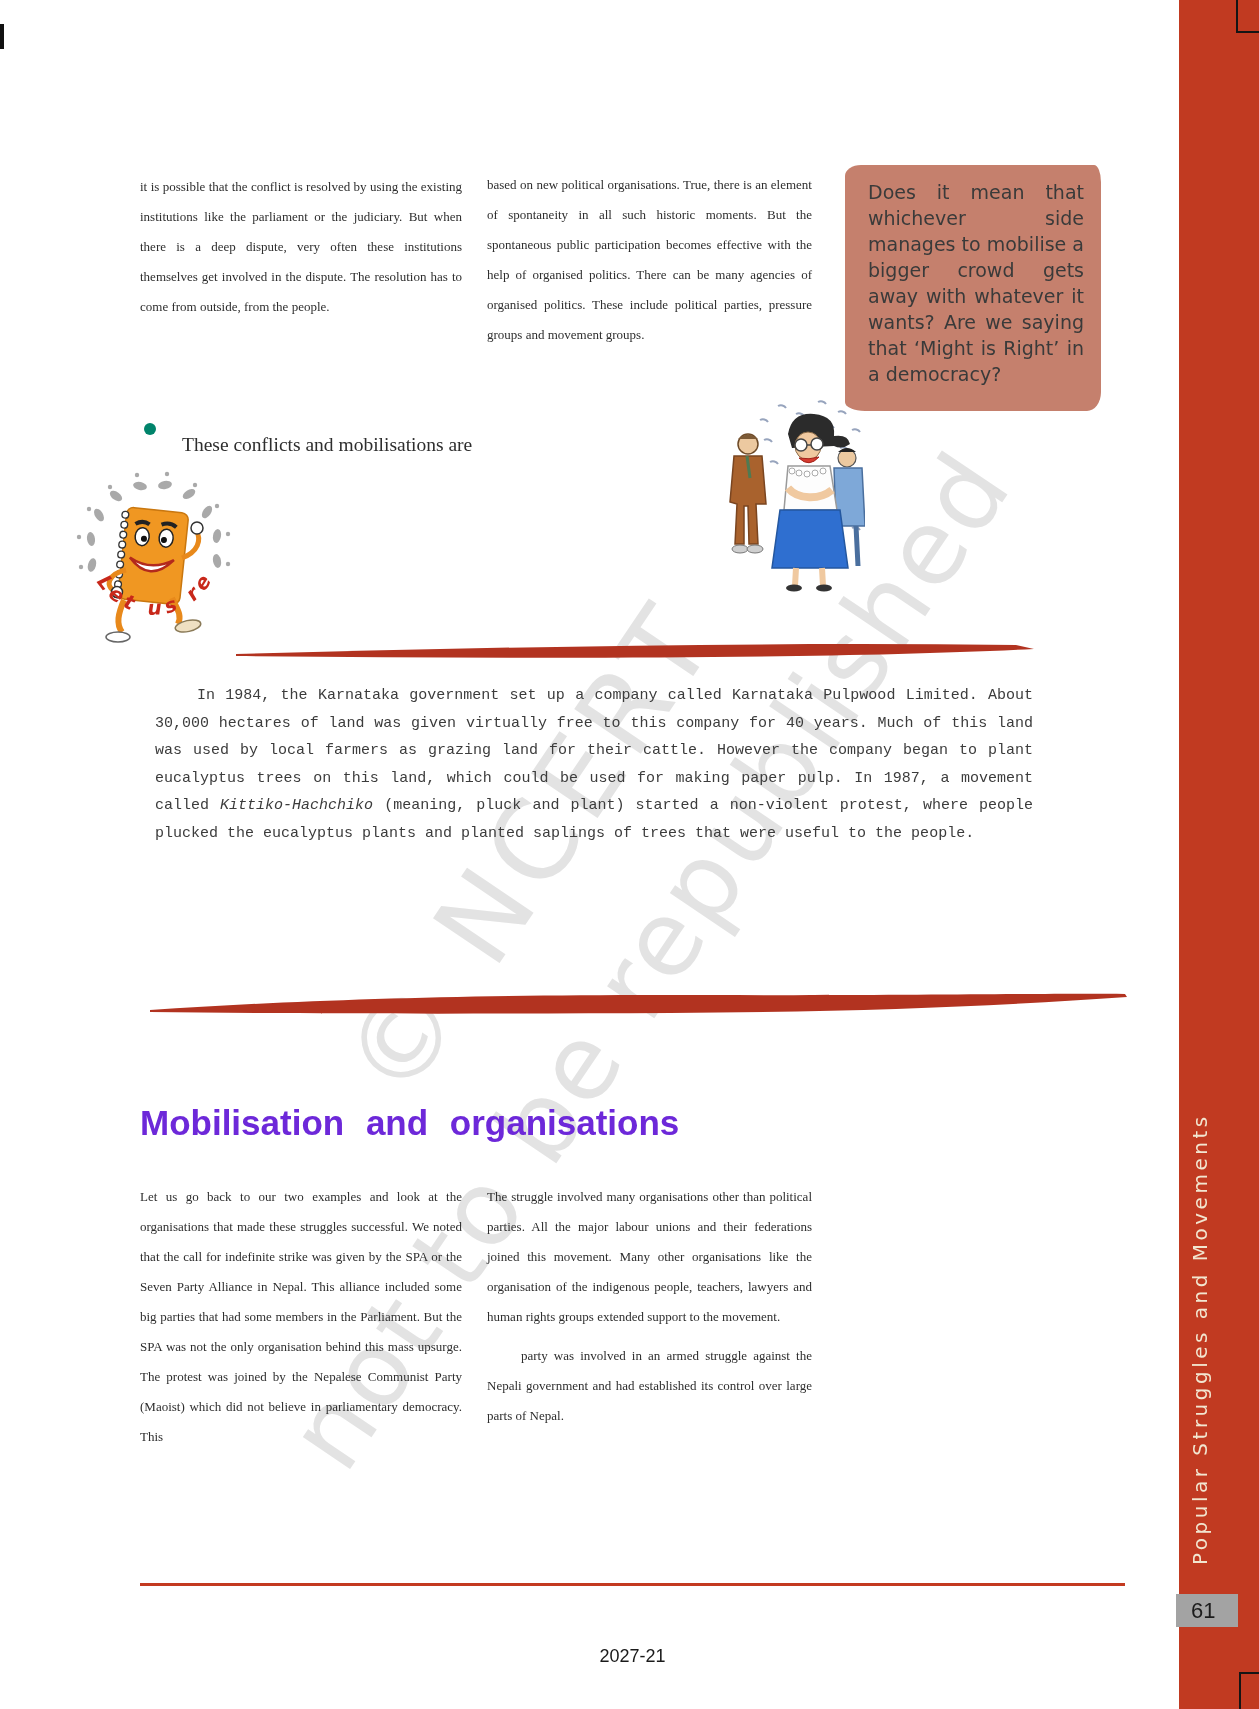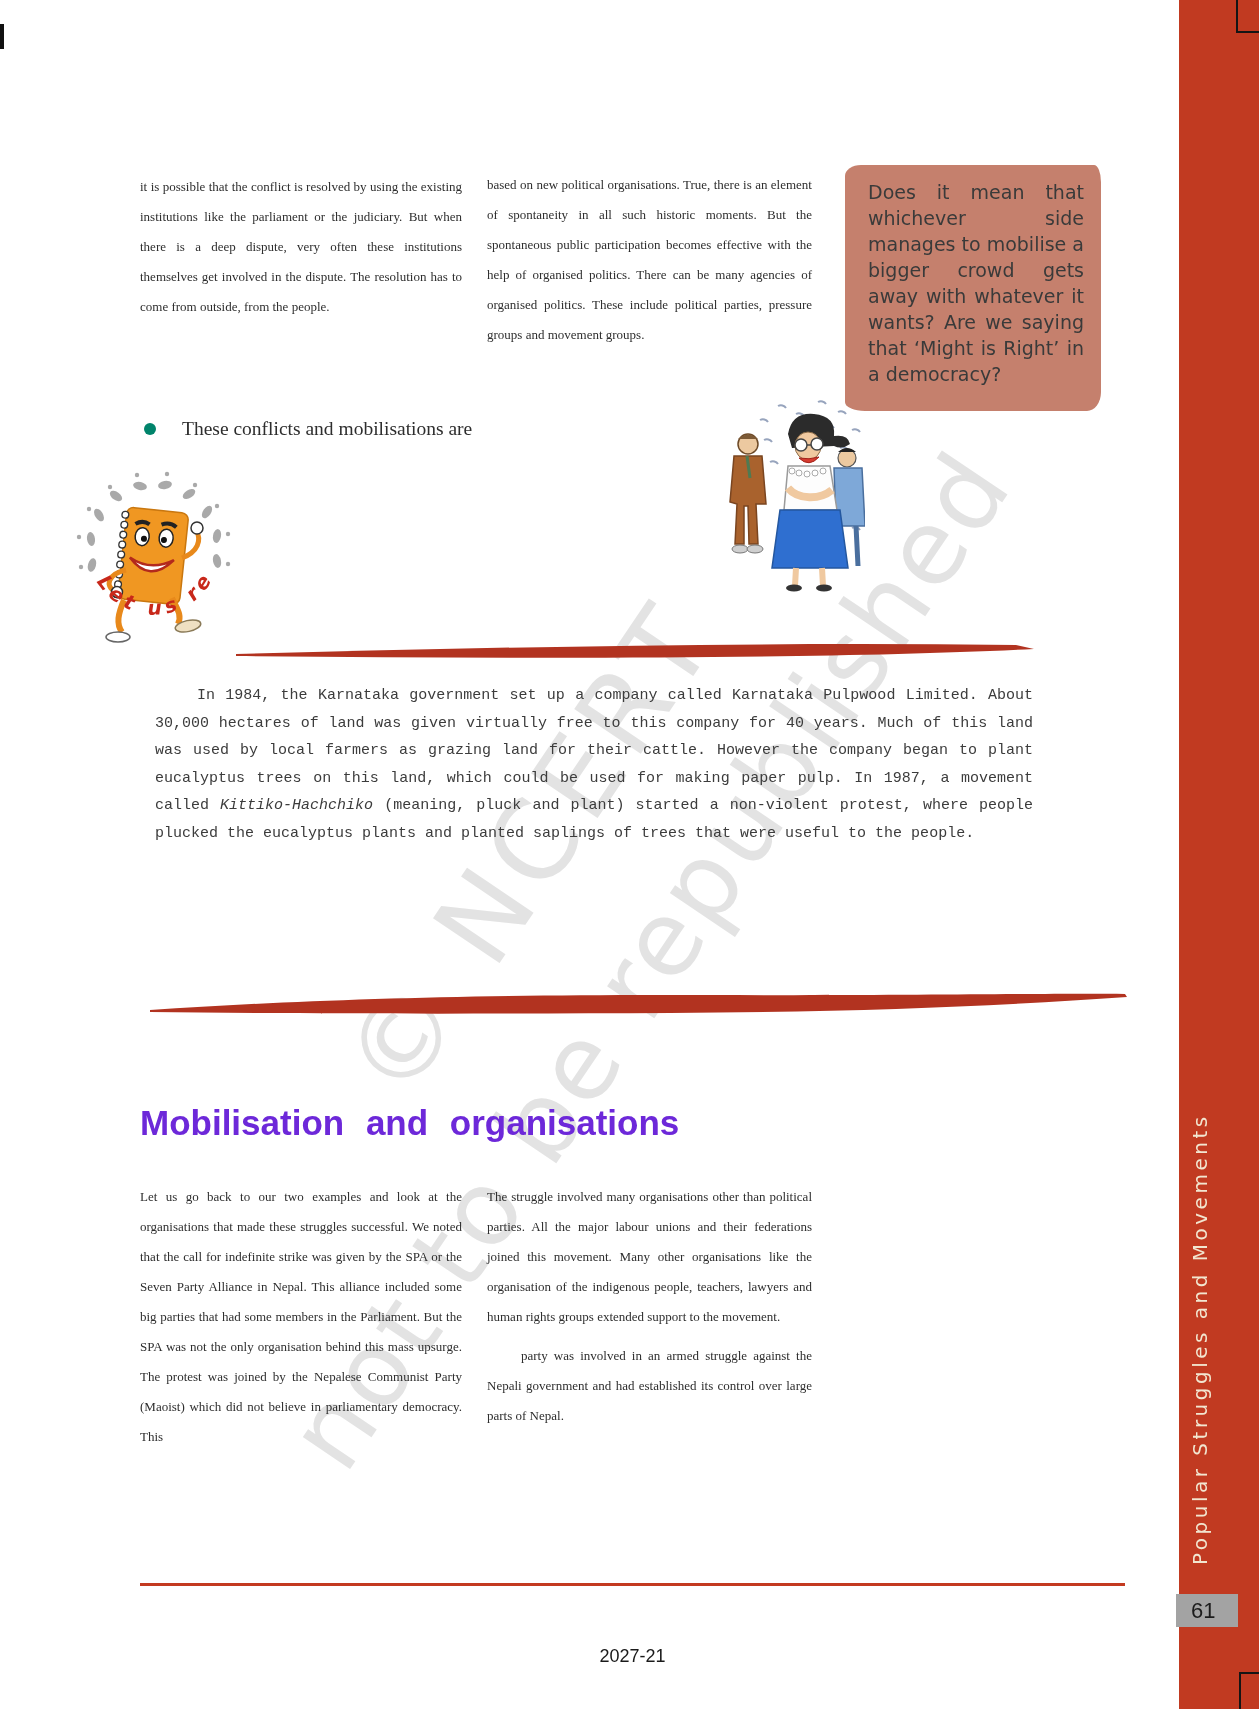--- a/index.html
+++ b/index.html
@@ -41,21 +41,21 @@
   
   .serifcol{
     font-size:13px;line-height:30px;color:#2e2e2e;
     text-align:justify;z-index:1;
   }
   #top-col-1{left:140px;top:172px;width:322px;}
   #top-col-2{left:487px;top:170px;width:325px;}
   .bullet-row{left:140px;top:414px;width:340px;display:flex;align-items:flex-start;z-index:1;}
   .bullet-dot{width:12px;height:12px;border-radius:50%;background:#00846b;
     margin:9px 26px 0 4px;flex:0 0 auto;}
-  .bullet-text{font-size:19.5px;line-height:30px;color:#2e2e2e;}
+  .bullet-text{font-size:19.5px;line-height:30px;color:#2e2e2e;margin-top:16px;}
   
   .question-box{
     left:845px;top:165px;width:256px;box-sizing:border-box;
     background:#c5806d;z-index:1;
     border-radius:16px 7px 14px 20px / 11px 17px 19px 9px;
     padding:14px 17px 24px 23px;
     font-family:"DejaVu Sans", sans-serif;font-size:19px;line-height:26px;
     color:#3a3a3a;text-align:justify;
   }
   

